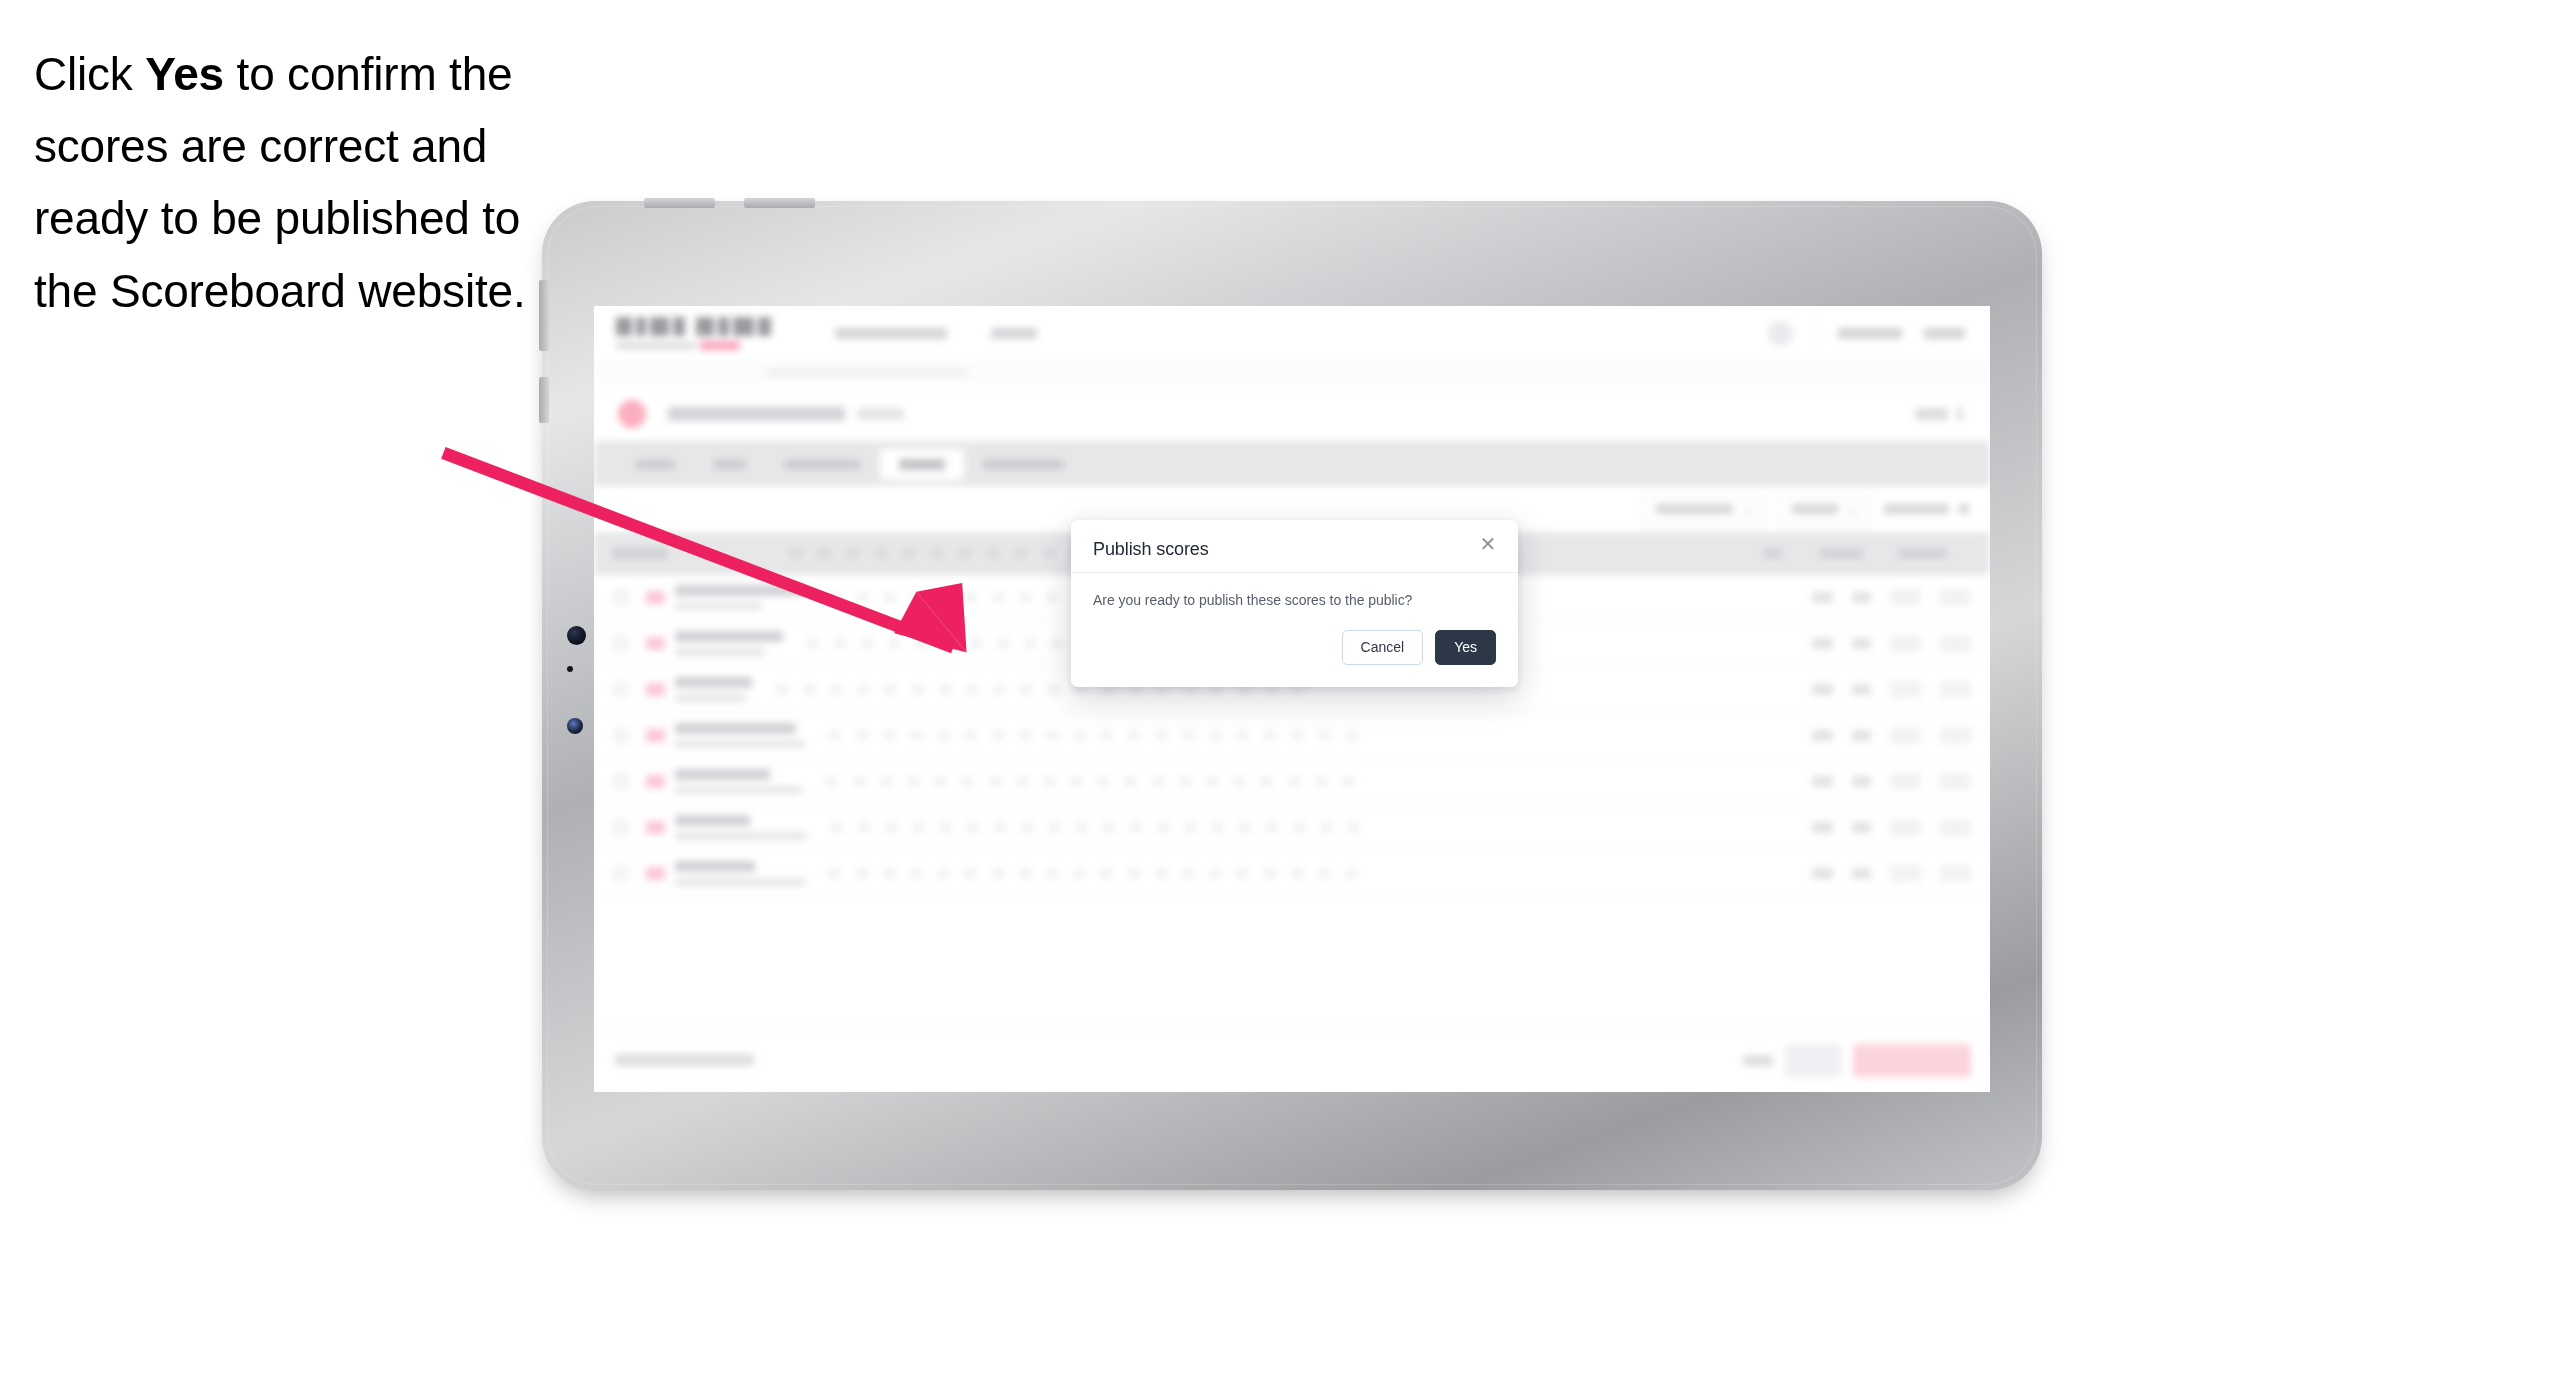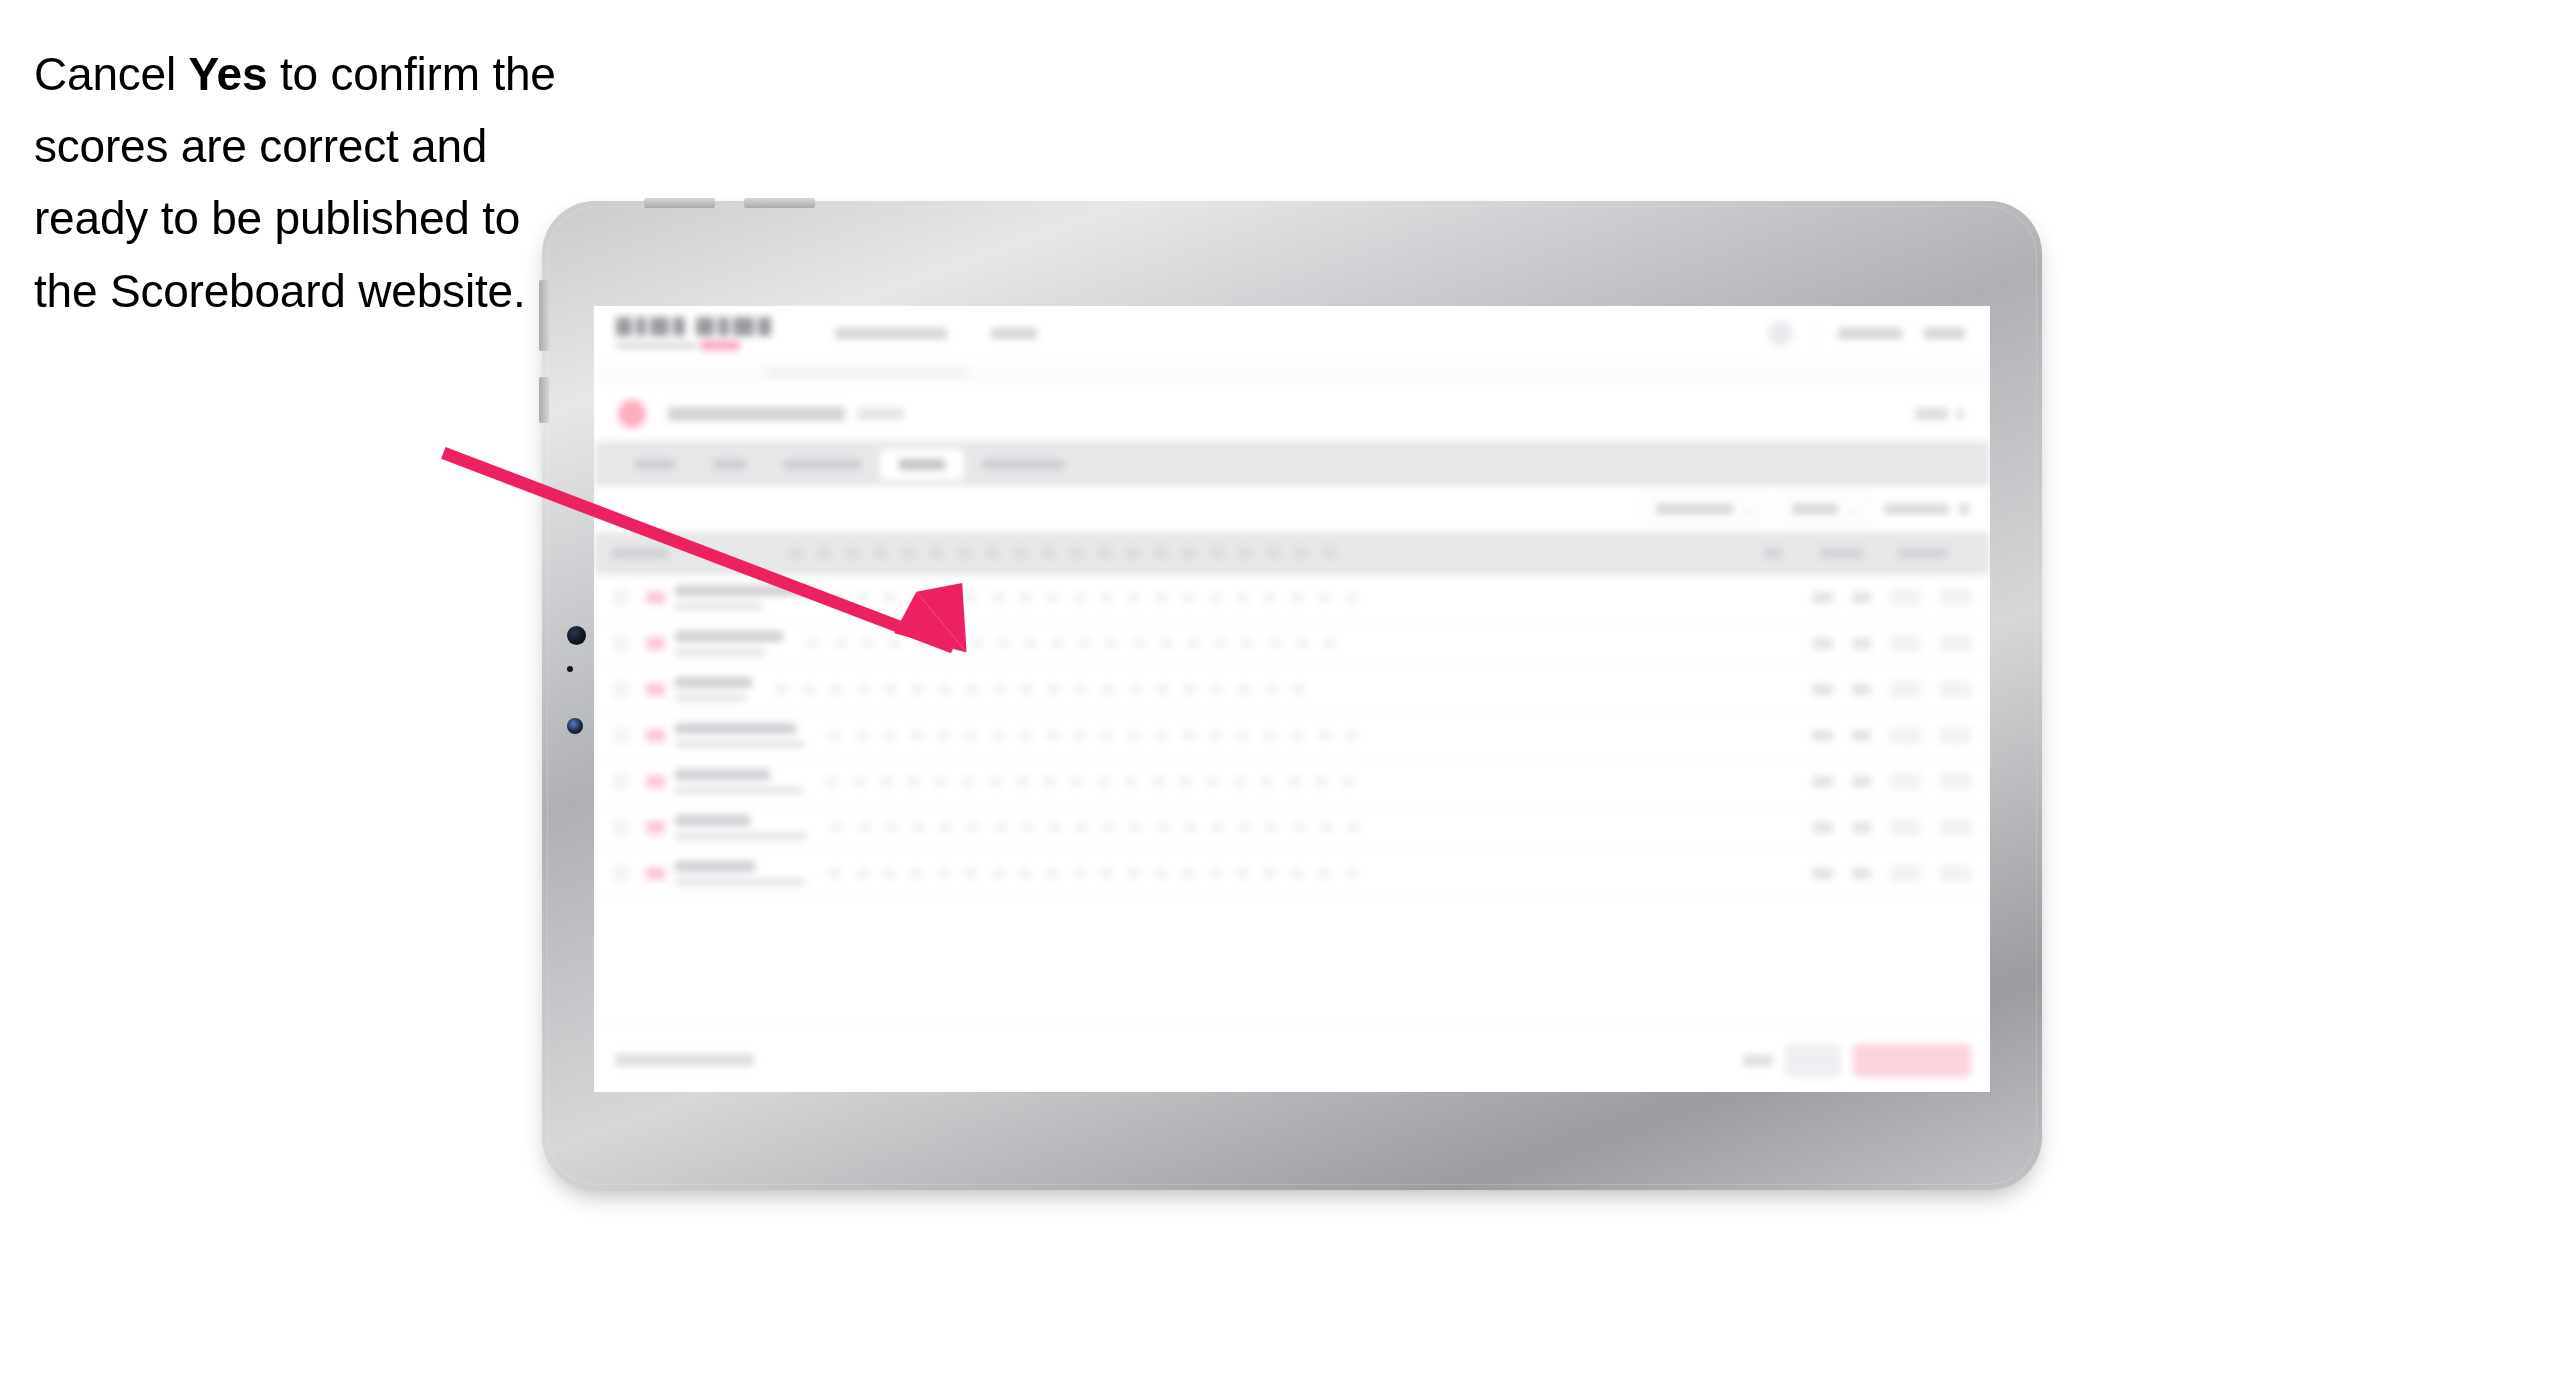--- a/index.html
+++ b/index.html
@@ -301,21 +301,21 @@
   .btn-yes {
     background: #2c3748;
     border: 1.5px solid #2c3748;
     color: #ffffff;
   }
 </style>
 </head>
 <body>
 
 <div id="instruction">
-  <span>Cancel </span><span class="em">Yes</span><span> to confirm the scores are correct and ready to be published to the Scoreboard website.</span>
+  <span>Click </span><span class="em">Yes</span><span> to confirm the scores are correct and ready to be published to the Scoreboard website.</span>
 </div>
 
 <svg id="arrow-annotation" viewBox="0 0 820 330" xmlns="http://www.w3.org/2000/svg">
   <line x1="10" y1="12" x2="700" y2="275" stroke="#ED2160" stroke-width="17" stroke-linecap="butt"></line>
   <polygon points="718,282 620,256 650,200" fill="#ED2160"></polygon>
   <polygon points="718,282 650,200 712,188" fill="#ED2160"></polygon>
 </svg>
 
 <div id="tablet">
   <div class="edge-btn top-a"></div>
@@ -700,16 +700,27 @@
           <div class="lnk"></div>
           <div class="btn-grey"></div>
           <div class="btn-pink"></div>
         </div>
       </div>
 
     </div>
 
     <div id="scrim"></div>
 
+    <div id="modal">
+      <div class="m-head">
+        <div class="m-title">Publish scores</div>
+        <div class="m-close">✕</div>
+      </div>
+      <div class="m-body">Are you ready to publish these scores to the public?</div>
+      <div class="m-foot">
+        <button class="btn btn-cancel">Cancel</button>
+        <button class="btn btn-yes">Yes</button>
+      </div>
+    </div>
 
   </div>
 </div>
 
 
 </body></html>

